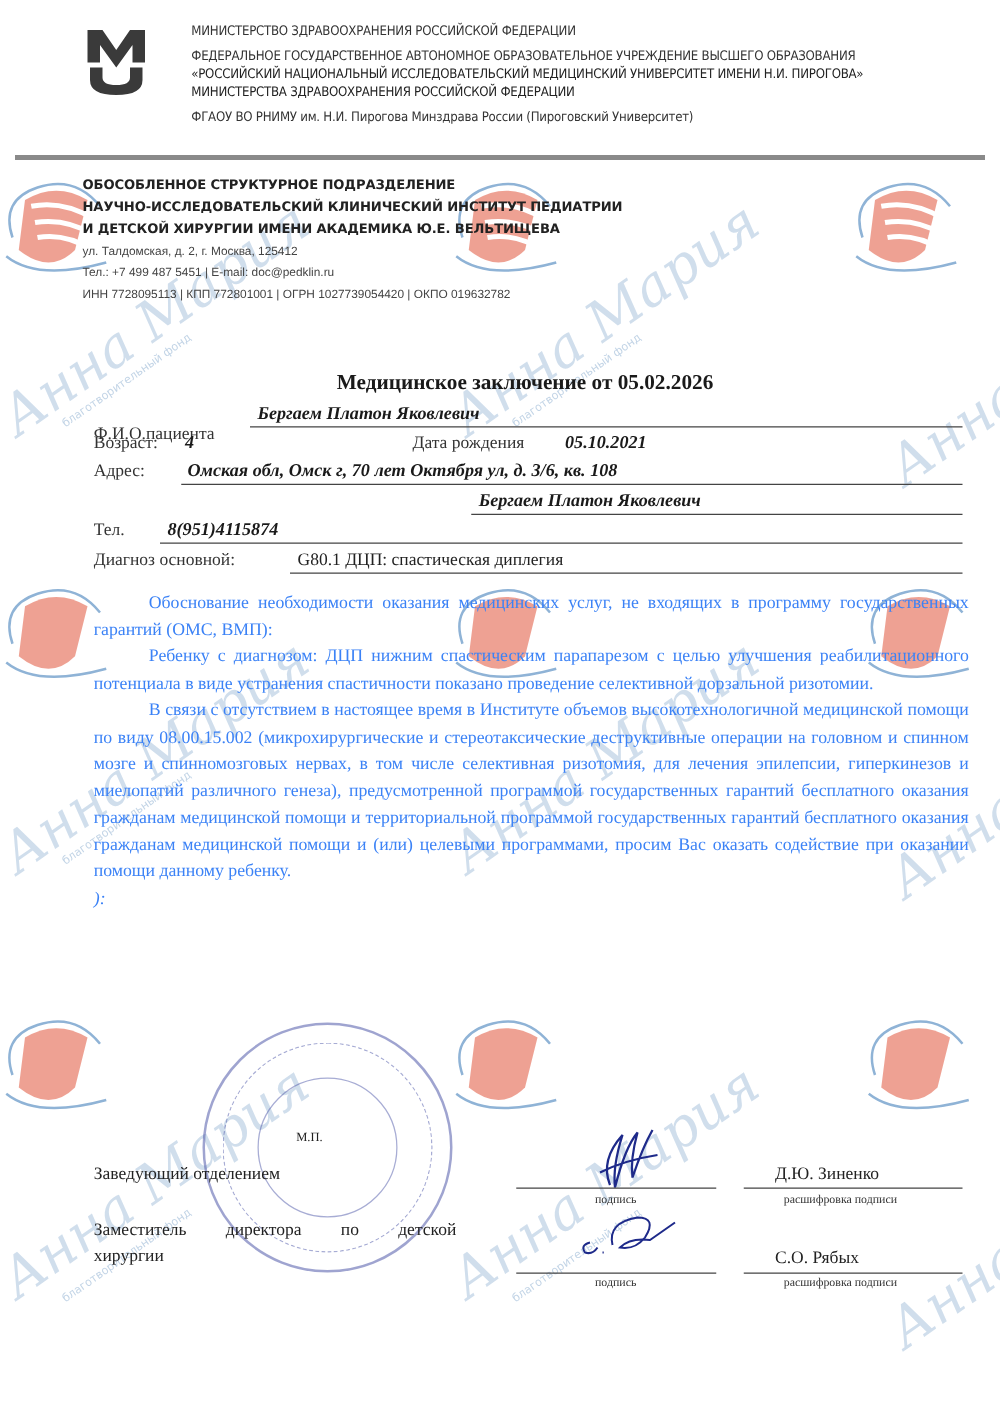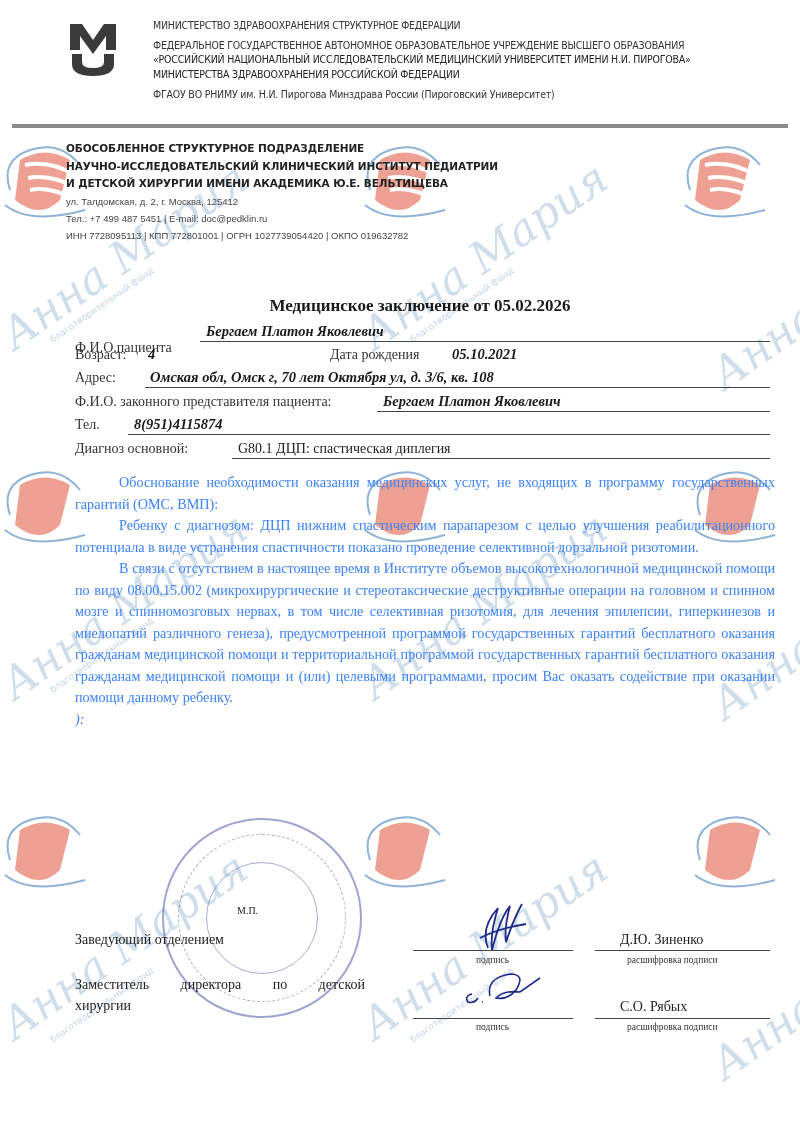--- a/index.html
+++ b/index.html
@@ -111,21 +111,21 @@
   <div class="wm-text" style="left:690px;top:960px">Анна Мария</div>
 </div>
 
 <div class="content">
 
   <svg class="abs logo" viewBox="0 0 50 55">
     <path d="M2 2 H14 L25 18 L36 2 H48 V28 H38 V14 L25 32 L12 14 V28 H2 Z" fill="#3a3a3a"></path>
     <path d="M4 32 H14 V40 Q14 46 25 46 Q36 46 36 40 V32 H46 V42 Q46 54 25 54 Q4 54 4 42 Z" fill="#3a3a3a"></path>
   </svg>
 
-  <div class="abs hdr-line" style="top:19px">МИНИСТЕРСТВО ЗДРАВООХРАНЕНИЯ СТРУКТУРНОЕ ФЕДЕРАЦИИ</div>
+  <div class="abs hdr-line" style="top:19px">МИНИСТЕРСТВО ЗДРАВООХРАНЕНИЯ РОССИЙСКОЙ ФЕДЕРАЦИИ</div>
   <div class="abs hdr-line" style="top:39px">ФЕДЕРАЛЬНОЕ ГОСУДАРСТВЕННОЕ АВТОНОМНОЕ ОБРАЗОВАТЕЛЬНОЕ УЧРЕЖДЕНИЕ ВЫСШЕГО ОБРАЗОВАНИЯ</div>
   <div class="abs hdr-line hdr-bold" style="top:53px">«РОССИЙСКИЙ НАЦИОНАЛЬНЫЙ ИССЛЕДОВАТЕЛЬСКИЙ МЕДИЦИНСКИЙ УНИВЕРСИТЕТ ИМЕНИ Н.И. ПИРОГОВА»</div>
   <div class="abs hdr-line hdr-bold" style="top:68px">МИНИСТЕРСТВА ЗДРАВООХРАНЕНИЯ РОССИЙСКОЙ ФЕДЕРАЦИИ</div>
   <div class="abs hdr-line" style="top:88px">ФГАОУ ВО РНИМУ им. Н.И. Пирогова Минздрава России (Пироговский Университет)</div>
 
   <div class="abs rule"></div>
 
   <div class="abs inst" style="top:142px">ОБОСОБЛЕННОЕ СТРУКТУРНОЕ ПОДРАЗДЕЛЕНИЕ</div>
   <div class="abs inst" style="top:160px">НАУЧНО-ИССЛЕДОВАТЕЛЬСКИЙ КЛИНИЧЕСКИЙ ИНСТИТУТ ПЕДИАТРИИ</div>
   <div class="abs inst" style="top:177px">И ДЕТСКОЙ ХИРУРГИИ ИМЕНИ АКАДЕМИКА Ю.Е. ВЕЛЬТИЩЕВА</div>
@@ -141,21 +141,20 @@
 
   <div class="abs field-label" style="left:75px;top:347px">Возраст:</div>
   <div class="abs field-val" style="left:148px;top:346px">4</div>
   <div class="abs field-label" style="left:330px;top:347px">Дата рождения</div>
   <div class="abs field-val" style="left:452px;top:346px">05.10.2021</div>
 
   <div class="abs field-label" style="left:75px;top:370px">Адрес:</div>
   <div class="abs field-val" style="left:150px;top:369px">Омская обл, Омск г, 70 лет Октября ул, д. 3/6, кв. 108</div>
   <div class="abs uline" style="left:145px;top:387px;width:625px"></div>
 
-  <div class="abs field-label" style="left:75px;top:394px">Ф.И.О. законного представителя пациента:</div>
   <div class="abs field-val" style="left:383px;top:393px">Бергаем Платон Яковлевич</div>
   <div class="abs uline" style="left:377px;top:411px;width:393px"></div>
 
   <div class="abs field-label" style="left:75px;top:417px">Тел.</div>
   <div class="abs field-val" style="left:134px;top:416px">8(951)4115874</div>
   <div class="abs uline" style="left:128px;top:434px;width:642px"></div>
 
   <div class="abs field-label" style="left:75px;top:441px">Диагноз основной:</div>
   <div class="abs field-label" style="left:238px;top:441px;color:#222">G80.1 ДЦП: спастическая диплегия</div>
   <div class="abs uline" style="left:232px;top:458px;width:538px"></div>

